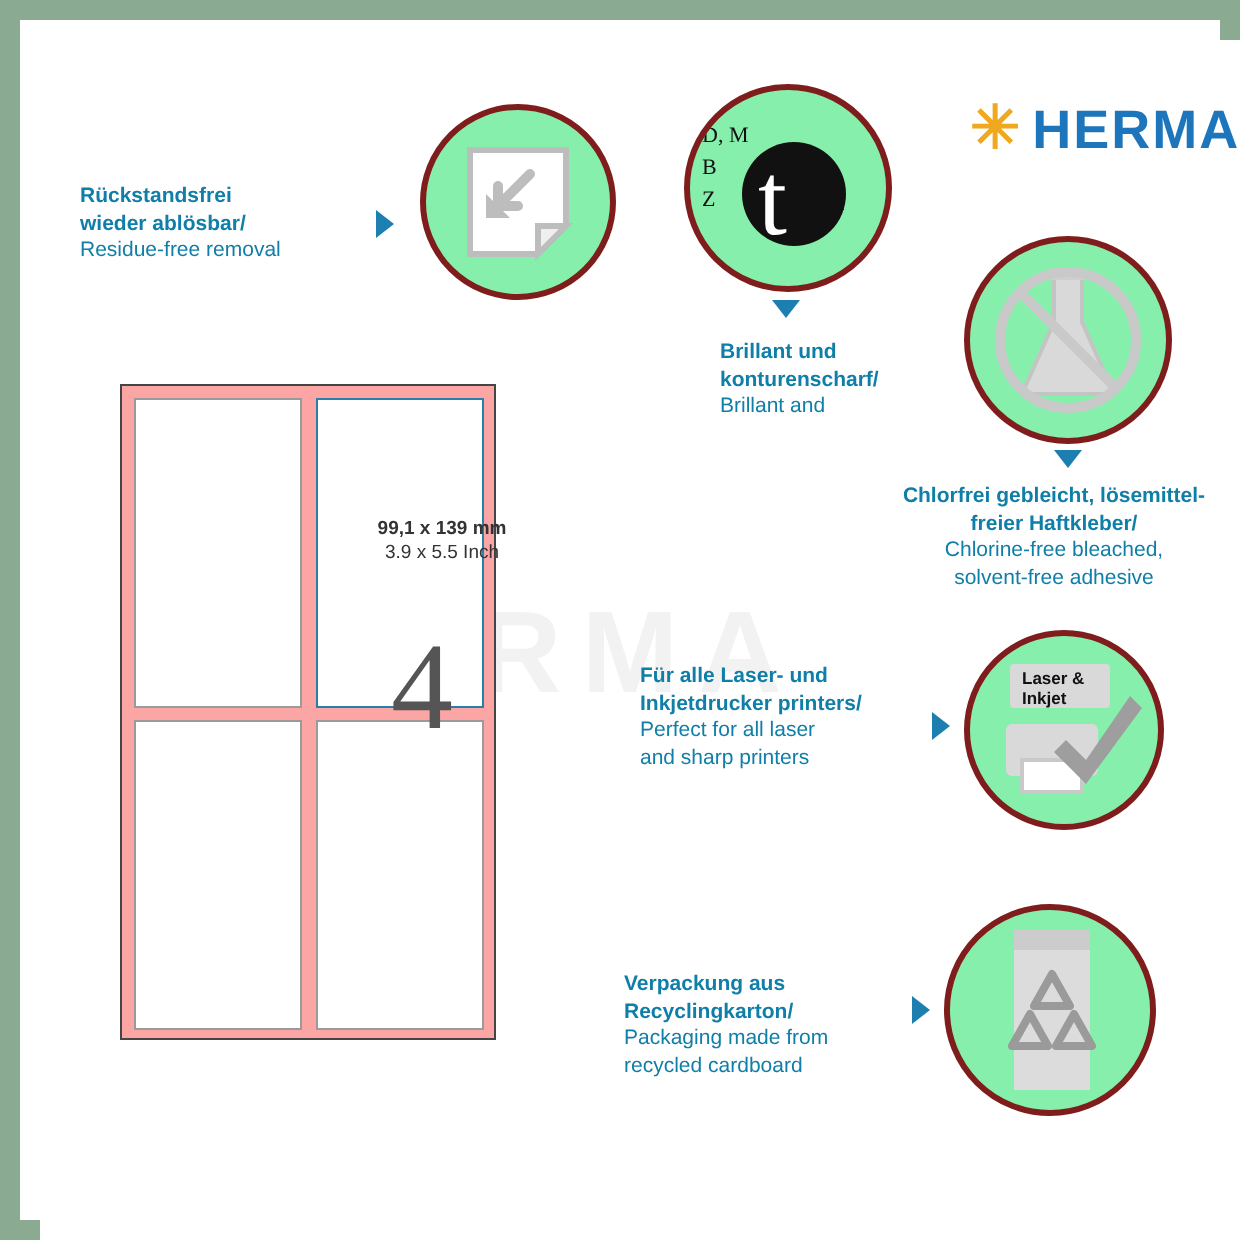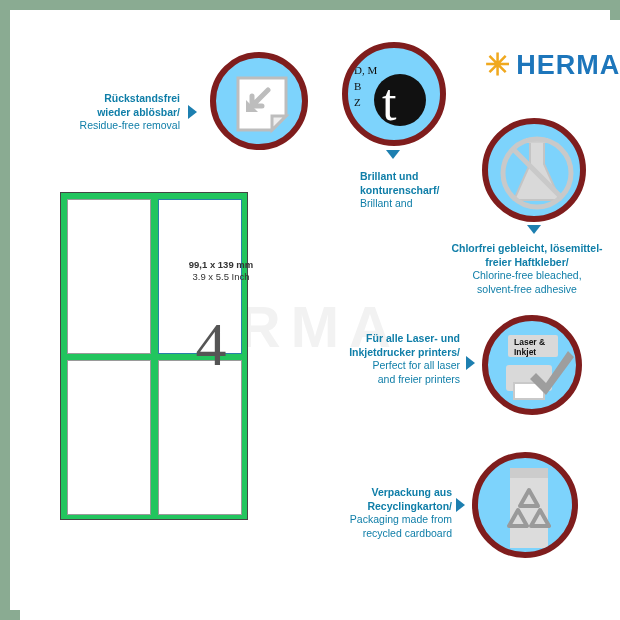--- a/index.html
+++ b/index.html
@@ -74,21 +74,21 @@
   }
 
   
   .sheet {
     position: absolute;
     left: 40px;
     top: 172px;
     width: 188px;
     height: 328px;
     border: 1px solid #444;
-    background: #22c55e;
+    background: #fca5a5;
     box-sizing: border-box;
   }
   .label-cell {
     position: absolute;
     box-sizing: border-box;
     border: 1px solid #9a9a9a;
     background: #fff;
   }
   .cell-tl { left: 6px;  top: 6px;   width: 84px; height: 155px; }
   .cell-tr { left: 97px; top: 6px;   width: 84px; height: 155px; border-color: #2a7fa8; }
@@ -116,33 +116,33 @@
     font-size: 62px;
     color: #555;
     line-height: 62px;
     font-family: "Liberation Serif", serif;
   }
 
   
   .badge {
     position: absolute;
     border-radius: 50%;
-    border: 6px solid #7f1d1d;
-    background: #7dd3fc;
+    border: 3px solid #7f1d1d;
+    background: #86efac;
     box-sizing: border-box;
     overflow: hidden;
   }
   .cap {
     position: absolute;
     font-size: 10.5px;
     line-height: 13.5px;
     color: #0f7ea8;
   }
   .cap .b { font-weight: bold; }
-  .cap.right { text-align: right; }
+  .cap.right { text-align: left; }
   .cap.center { text-align: center; }
 
   .arrow {
     position: absolute;
     width: 0; height: 0;
   }
   .arrow-r {
     border-top: 7px solid transparent;
     border-bottom: 7px solid transparent;
     border-left: 9px solid #1d7fb0;
@@ -237,21 +237,21 @@
       <div class="b">Chlorfrei gebleicht, lösemittel-</div>
       <div class="b">freier Haftkleber/</div>
       <div>Chlorine-free bleached,</div>
       <div>solvent-free adhesive</div>
     </div>
 
     <div class="cap right" style="left:300px; top:312px; width:140px;">
       <div class="b">Für alle Laser- und</div>
       <div class="b">Inkjetdrucker printers/</div>
       <div>Perfect for all laser</div>
-      <div>and freier printers</div>
+      <div>and sharp printers</div>
     </div>
     <div class="arrow arrow-r" style="left:446px; top:336px;"></div>
     <div class="badge b4">
       <svg width="94" height="94" viewBox="0 0 94 94">
         <rect x="20" y="14" width="50" height="22" rx="2" fill="#d9d9d9"></rect>
         <text x="26" y="24" font-family="Liberation Sans, sans-serif" font-size="8.5" font-weight="bold" fill="#111">Laser &amp;</text>
         <text x="26" y="34" font-family="Liberation Sans, sans-serif" font-size="8.5" font-weight="bold" fill="#111">Inkjet</text>
         <rect x="18" y="44" width="46" height="26" rx="3" fill="#d9d9d9"></rect>
         <rect x="26" y="62" width="30" height="16" fill="#ffffff" stroke="#c9c9c9" stroke-width="2"></rect>
         <path d="M48 52 L58 62 L80 30 L86 36 L58 74 L42 58 Z" fill="#9e9e9e"></path>

